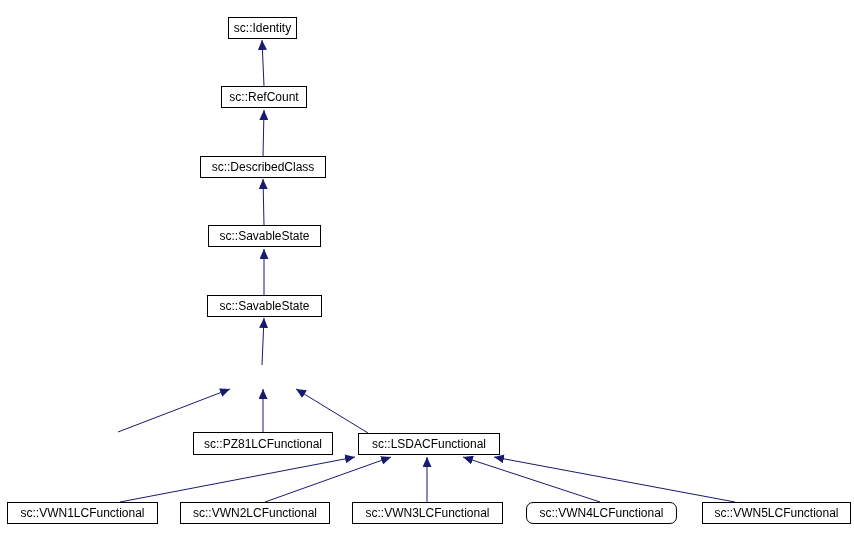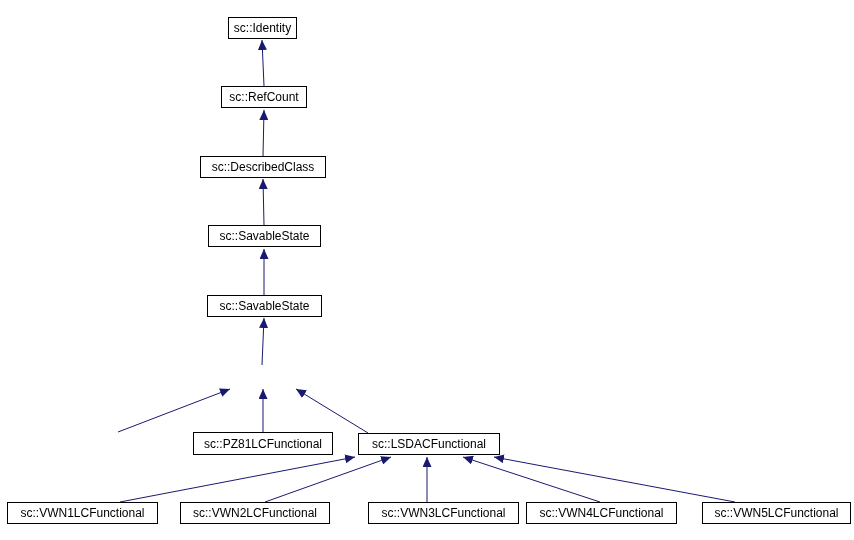--- a/index.html
+++ b/index.html
@@ -78,17 +78,17 @@
 
   <div class="node" style="left:228px; top:17px;  width:69px;  height:22px;">sc::Identity</div>
   <div class="node" style="left:221px; top:86px;  width:86px;  height:22px;">sc::RefCount</div>
   <div class="node" style="left:200px; top:156px; width:126px; height:22px;">sc::DescribedClass</div>
   <div class="node" style="left:208px; top:225px; width:113px; height:22px;">sc::SavableState</div>
   <div class="node" style="left:207px; top:295px; width:115px; height:22px;">sc::SavableState</div>
   <div class="node" style="left:193px; top:432px; width:140px; height:23px;">sc::PZ81LCFunctional</div>
   <div class="node" style="left:358px; top:433px; width:142px; height:22px;">sc::LSDACFunctional</div>
   <div class="node" style="left:7px;   top:502px; width:151px; height:22px;">sc::VWN1LCFunctional</div>
   <div class="node" style="left:180px; top:502px; width:150px; height:22px;">sc::VWN2LCFunctional</div>
-  <div class="node" style="left:352px; top:502px; width:151px; height:22px;margin-left:16px;">sc::VWN3LCFunctional</div>
-  <div class="node" style="left:526px; top:502px; width:151px; height:22px;">sc::VWN4LCFunctional</div>
+  <div class="node" style="left:352px; top:502px; width:151px; height:22px;">sc::VWN3LCFunctional</div>
+  <div class="node" style="left:526px; top:502px; width:151px; height:22px;border-radius:7px;">sc::VWN4LCFunctional</div>
   <div class="node" style="left:702px; top:502px; width:149px; height:22px;">sc::VWN5LCFunctional</div>
 
 </div>
 
 </body></html>

